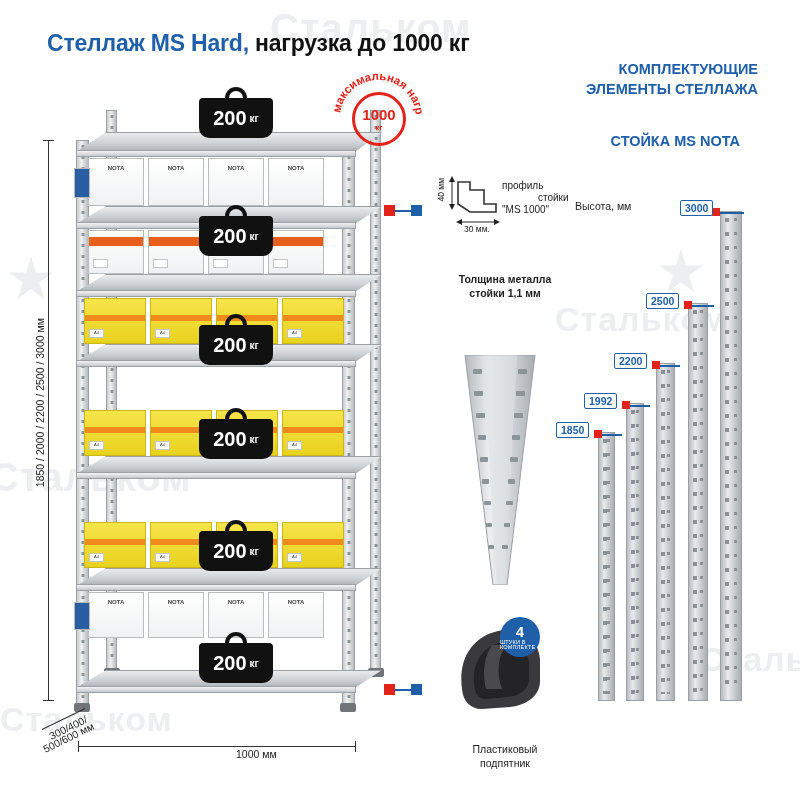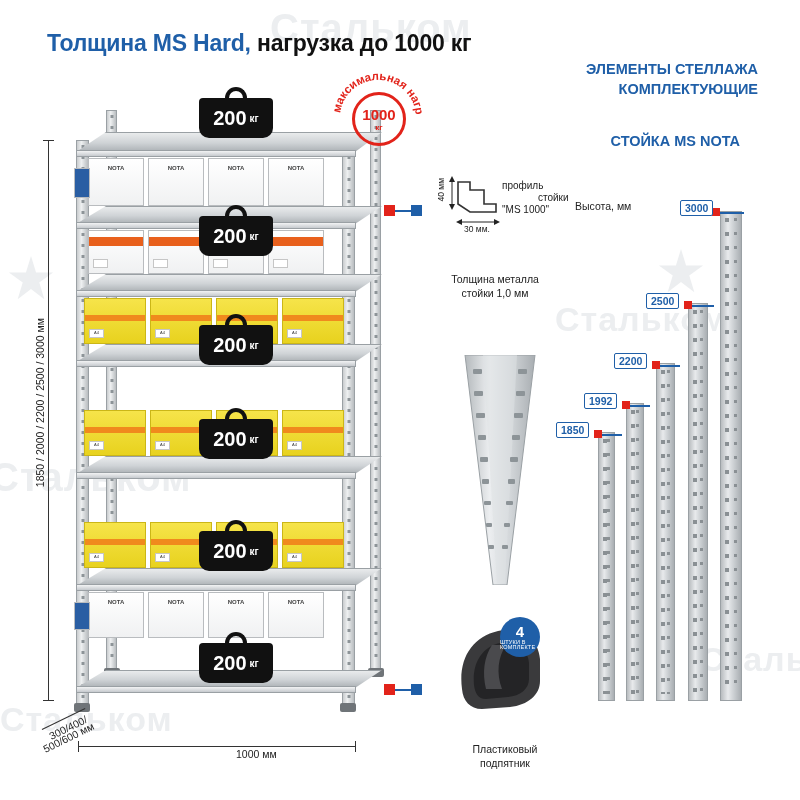--- a/index.html
+++ b/index.html
@@ -112,22 +112,22 @@
 
   
   .marker { position:absolute; height:11px; display:flex; align-items:center; }
   .marker .red { width:11px; height:11px; background:#e2231a; }
   .marker .line { height:2px; background:#1f5fa8; width:16px; }
   .marker .blue { width:11px; height:11px; background:#1f5fa8; }
 
   
   .profile-box { position:absolute; left:440px; top:160px; width:120px; height:110px; }
   .profile-cap {
-    position:absolute; left:430px; top:272px; width:130px; text-align:center;
-    font-size:10.5px; line-height:1.35; color:#222;
+    position:absolute; left:440px; top:272px; width:130px; text-align:center;
+    font-size:10.5px; line-height:1.35; color:#222;font-weight:bold;
   }
   .mini-dim { position:absolute; font-size:8.5px; color:#222; }
 
   
   #beam { position:absolute; left:445px; top:355px; width:110px; height:230px; }
 
   
   #pfoot { position:absolute; left:448px; top:615px; width:110px; height:105px; }
   .pfoot-cap {
     position:absolute; left:430px; top:742px; width:150px; text-align:center;
@@ -173,26 +173,26 @@
 <div class="wm" style="left:700px; top:640px; font-size:34px;">Стальком</div>
 <div class="wm" style="left:0px; top:700px; font-size:34px;">Стальком</div>
 <svg class="wm-star" style="left:8px; top:255px;" viewBox="0 0 100 100">
     <path d="M50 2 L61 38 L98 38 L68 60 L79 96 L50 74 L21 96 L32 60 L2 38 L39 38 Z" fill="currentColor"></path>
   </svg>
 <svg class="wm-star" style="left:658px; top:248px;" viewBox="0 0 100 100">
     <path d="M50 2 L61 38 L98 38 L68 60 L79 96 L50 74 L21 96 L32 60 L2 38 L39 38 Z" fill="currentColor"></path>
   </svg>
 
 <div class="title">
-  <span>Толщина MS Hard,</span><span class="dark"> нагрузка до 1000 кг</span>
+  <span>Стеллаж MS Hard,</span><span class="dark"> нагрузка до 1000 кг</span>
 </div>
 
 <div class="right-head">
+  <div>КОМПЛЕКТУЮЩИЕ</div>
   <div>ЭЛЕМЕНТЫ СТЕЛЛАЖА</div>
-  <div>КОМПЛЕКТУЮЩИЕ</div>
 </div>
 <div class="stoika-head">СТОЙКА MS NOTA</div>
 
 <div id="rack">
 
   <div class="post" style="left:36px; top:0px; width:11px; height:560px;">
       <div class="holes"></div>
     </div>
   <div class="post" style="left:300px; top:0px; width:11px; height:560px;">
       <div class="holes"></div>
@@ -413,21 +413,21 @@
     <polygon points="60,62 54,59 54,65" fill="#222"></polygon>
   </svg>
   <div class="mini-dim" style="left:-4px; top:18px; writing-mode:vertical-rl; transform:rotate(180deg);">40 мм</div>
   <div class="mini-dim" style="left:24px; top:64px;">30 мм.</div>
   <div class="mini-dim" style="left:62px; top:20px; font-size:10px;">профиль</div>
   <div class="mini-dim" style="left:62px; top:32px; font-size:10px;margin-left:36px;">стойки</div>
   <div class="mini-dim" style="left:62px; top:44px; font-size:10px;">"MS 1000"</div>
 </div>
 <div class="profile-cap">
   <div>Толщина металла</div>
-  <div>стойки 1,0 мм</div>
+  <div>стойки 1,1 мм</div>
 </div>
 
 <div id="beam">
   <svg viewBox="0 0 110 230" style="width:110px;height:230px;">
     <defs>
       <linearGradient id="mg" x1="0" y1="0" x2="1" y2="0">
         <stop offset="0" stop-color="#b4b9bc"></stop>
           <stop offset="0.35" stop-color="#eceef0"></stop>
         <stop offset="0.65" stop-color="#d2d6d9"></stop>
           <stop offset="1" stop-color="#a8adb1"></stop>

